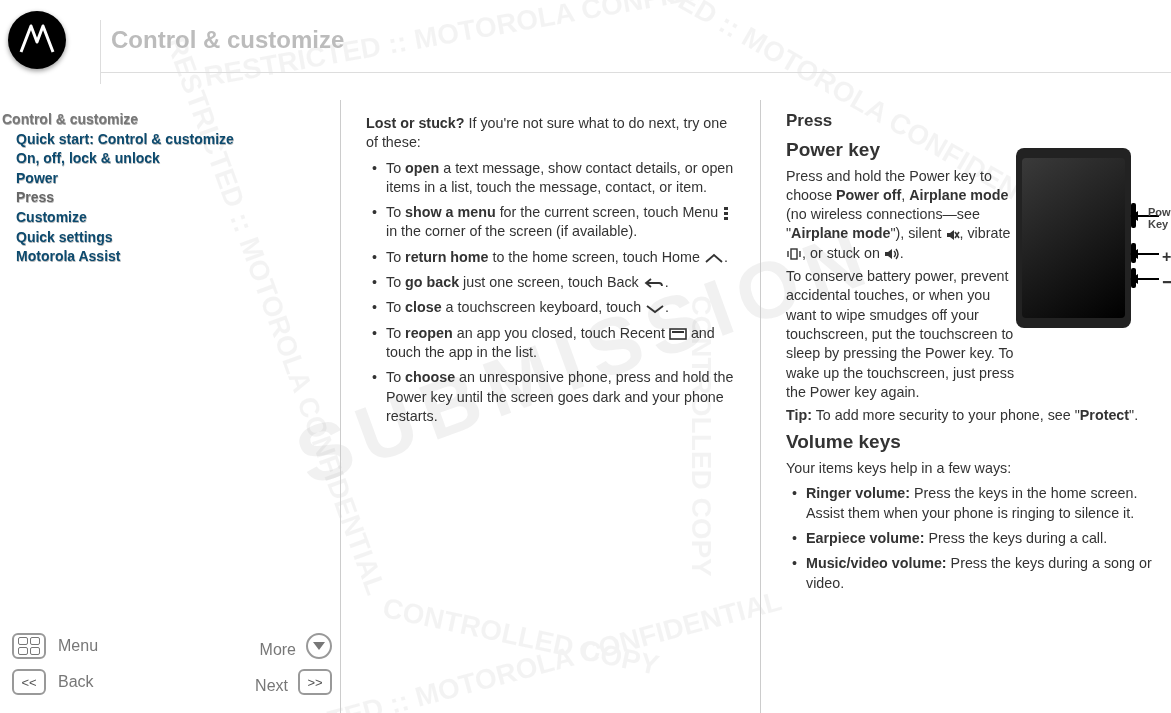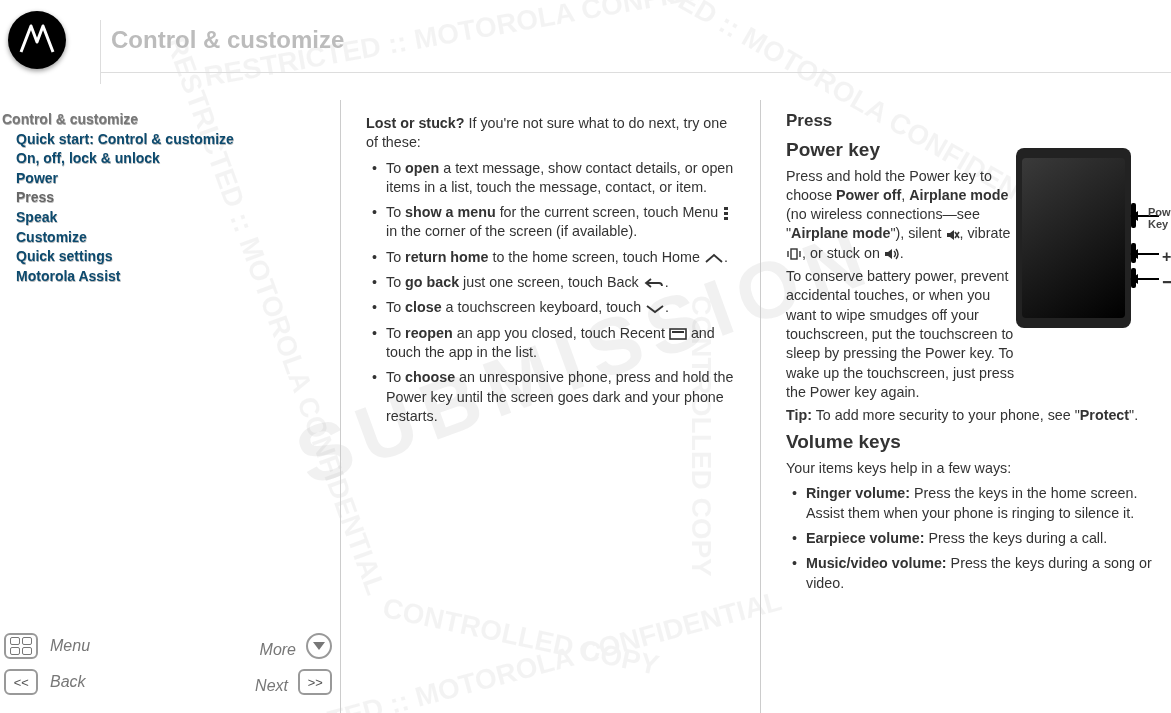--- a/index.html
+++ b/index.html
@@ -35,21 +35,21 @@
 .col-mid { width:420px; border-left:1px solid #ccc; padding:10px 22px 22px 25px; font-size:14.3px; line-height:1.35; }
 .col-right { flex:1; border-left:1px solid #ccc; padding:10px 8px 10px 25px; font-size:14.3px; line-height:1.35; position:relative;}
 
 
 .nav { font-size:14px; font-weight:bold; color:#777; line-height:1.4; }
 .nav .lvl1 { color:#777; text-shadow:0.5px 0.5px 0 #aaa; }
 .nav .lvl2 { padding-left:14px; color:#0c4a6e; text-shadow:0.5px 0.5px 0 #bbb;}
 .nav .active { color:#666; }
 
 
-.bottom-nav { position:absolute; bottom:18px; left:4px; right:8px; font-size:16px; color:#777;font-style:italic;}
+.bottom-nav { position:absolute; bottom:18px; left:12px; right:8px; font-size:16px; color:#777;}
 .bottom-row { display:flex; align-items:center; justify-content:space-between; margin-top:10px;}
 .bn-left { display:flex; align-items:center; gap:12px;}
 .bn-right { display:flex; align-items:flex-end; gap:10px;}
 .icon-box { width:34px; height:26px; border:2px solid #999; border-radius:6px; display:flex; align-items:center; justify-content:center; font-size:13px; color:#555; background:#fff;}
 .icon-grid { display:grid; grid-template-columns:10px 10px; grid-template-rows:8px 8px; gap:2px;}
 .icon-grid i{border:1.5px solid #777;border-radius:2px;}
 .icon-down { width:26px;height:26px;border:2px solid #999;border-radius:50%; display:flex;align-items:center;justify-content:center;}
 .icon-down::after{content:"";border-left:6px solid transparent;border-right:6px solid transparent;border-top:8px solid #777;}
 
 
@@ -99,21 +99,20 @@
 
 <div class="cols">
 
   <div class="col-left">
     <div class="nav">
       <div class="lvl1">Control &amp; customize</div>
       <div class="lvl2">Quick start: Control &amp; customize</div>
       <div class="lvl2">On, off, lock &amp; unlock</div>
       <div class="lvl2">Power</div>
       <div class="lvl2 active">Press</div>
-      <div class="lvl2">Speak</div>
       <div class="lvl2">Customize</div>
       <div class="lvl2">Quick settings</div>
       <div class="lvl2">Motorola Assist</div>
     </div>
 
     <div class="bottom-nav">
       <div class="bottom-row">
         <div class="bn-left">
           <span class="icon-box">
               <span class="icon-grid">

